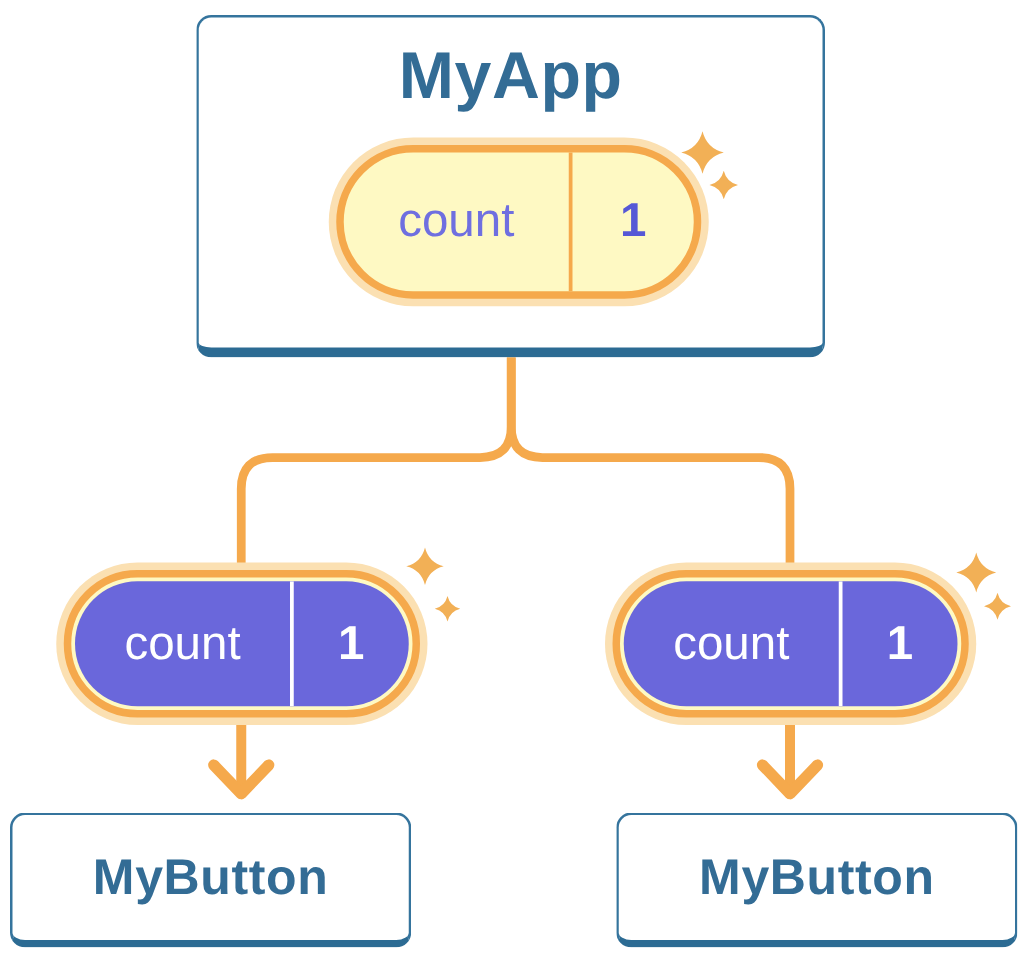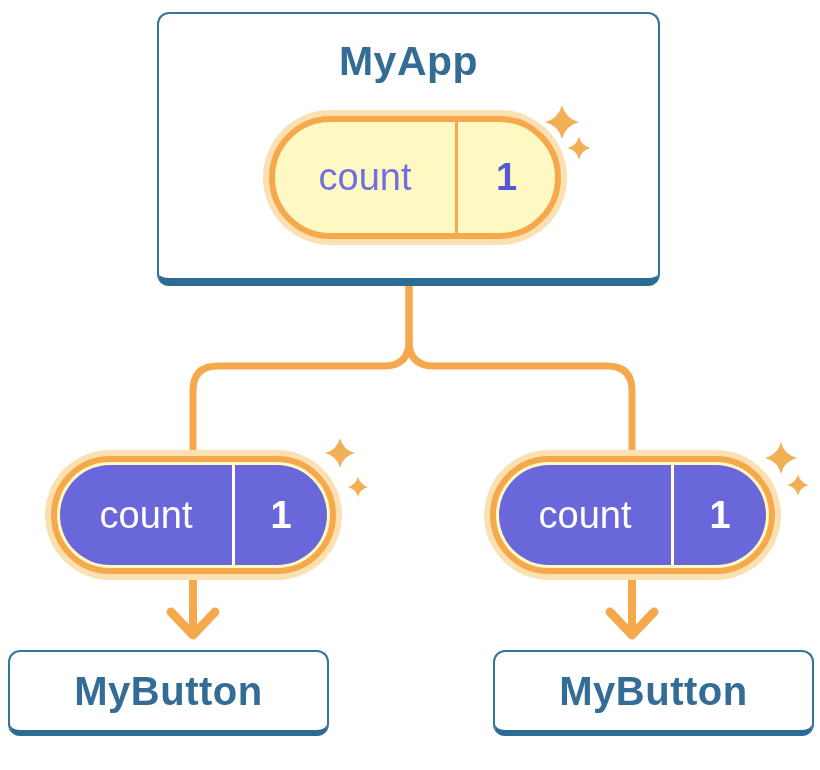--- a/index.html
+++ b/index.html
@@ -43,26 +43,26 @@
     border-bottom:8px solid var(--card-border-bottom,#2C6B93);
     border-radius:12px;
     z-index:2;
   }
   .root-card{
     left:157px;top:12px;width:503px;height:274px;
   }
   .card-title{
     position:absolute;left:0;right:0;top:24px;
     text-align:center;
-    font-size:41px;line-height:46px;font-weight:700;
+    font-size:53px;line-height:46px;font-weight:700;
     color:var(--blue-text,#336C95);
     letter-spacing:0.5px;
   }
   .button-card{
-    top:650px;width:321px;height:86px;
+    top:650px;width:321px;height:108px;
     border-bottom:6px solid var(--card-border-bottom,#2C6B93);
     display:flex;align-items:center;justify-content:center;
   }
   .button-card.left{left:8px;}
   .button-card.right{left:493px;}
   .button-title{
     font-size:40px;font-weight:700;
     color:var(--blue-text,#336C95);
     letter-spacing:0.5px;
   }

